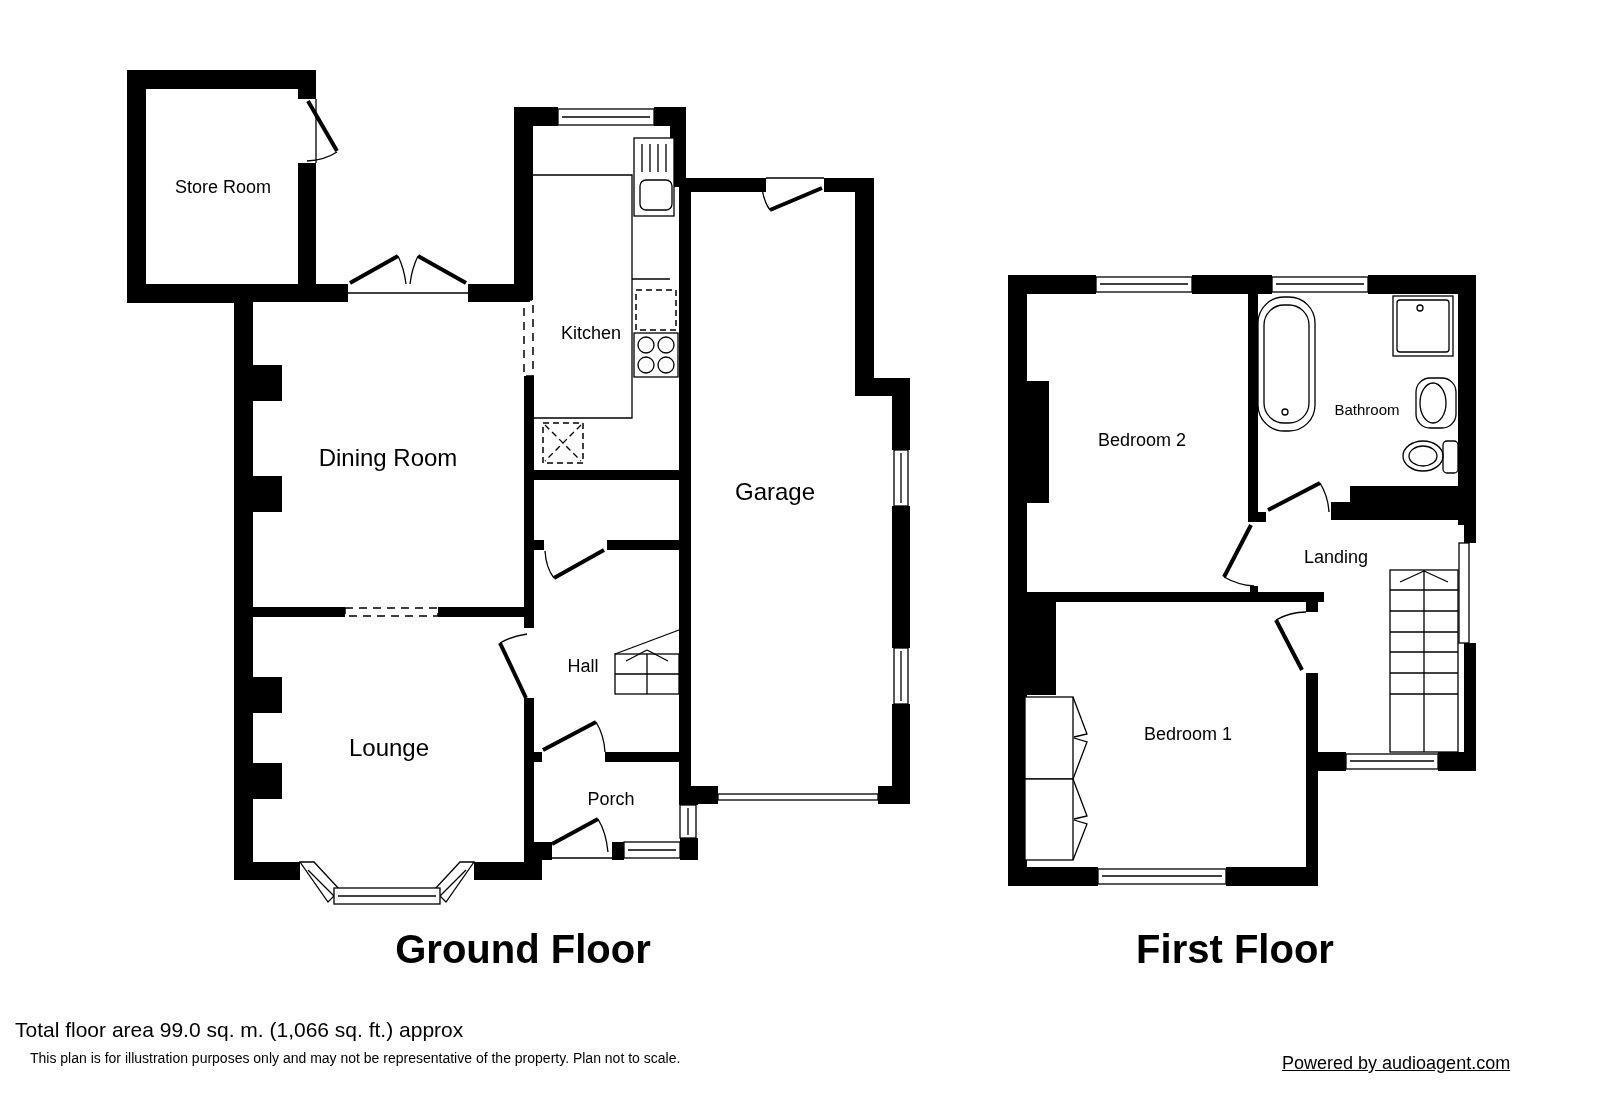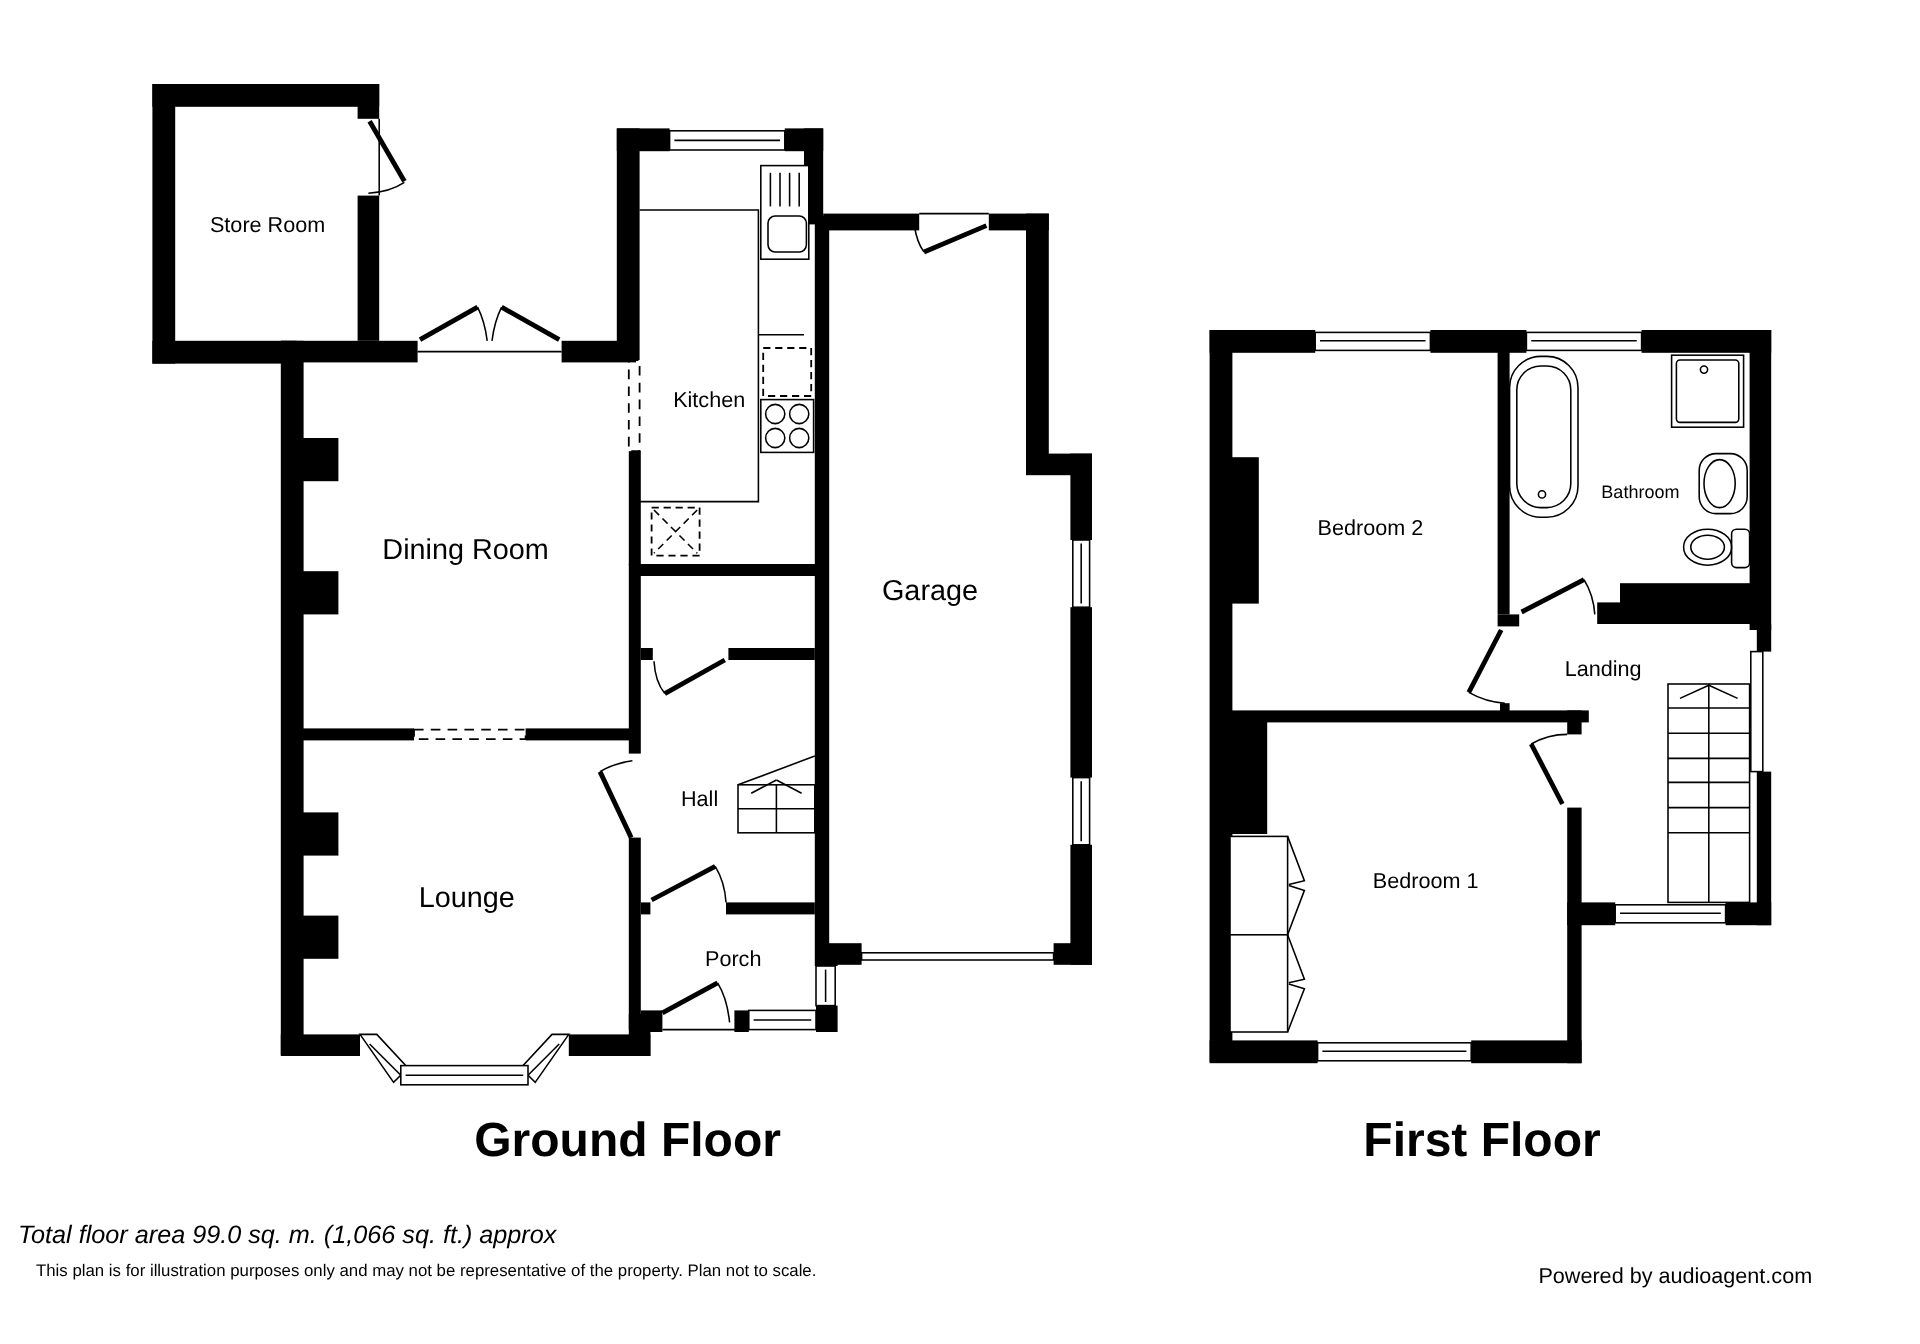--- a/index.html
+++ b/index.html
@@ -8,23 +8,23 @@
   .wall { fill:#000; }
   .thin { stroke:#000; stroke-width:1.3; fill:none; }
   .thinw { stroke:#000; stroke-width:1.3; fill:#fff; }
   .door { stroke:#000; stroke-width:4; fill:none; stroke-linecap:butt; }
   .arc { stroke:#000; stroke-width:1.3; fill:none; }
   .dash { stroke:#000; stroke-width:1.5; fill:none; stroke-dasharray:8 6; }
   .room-label { font-family:"Liberation Sans", sans-serif; font-size:24px; fill:#000; }
   .room-label-sm { font-family:"Liberation Sans", sans-serif; font-size:18px; fill:#000; }
   .room-label-xs { font-family:"Liberation Sans", sans-serif; font-size:15px; fill:#000; }
   .floor-title { font-family:"Liberation Sans", sans-serif; font-size:40px; font-weight:bold; fill:#000; }
-  .footer-area { position:absolute; left:15px; top:1018px; font-size:21px;font-style:italic; }
+  .footer-area { position:absolute; left:15px; top:1018px; font-size:21px; }
   .footer-note { position:absolute; left:30px; top:1050px; font-size:14px; }
-  .footer-powered { position:absolute; left:1282px; top:1053px; font-size:18px; }
+  .footer-powered { position:absolute; left:1282px; top:1053px; font-size:18px;text-decoration:underline; }
 </style>
 </head>
 <body>
 
 <svg id="plan" viewBox="0 0 1600 1120" xmlns="http://www.w3.org/2000/svg">
 
   <g>
 
     <g>
       <rect class="wall" x="127" y="70" width="189" height="19"></rect>

